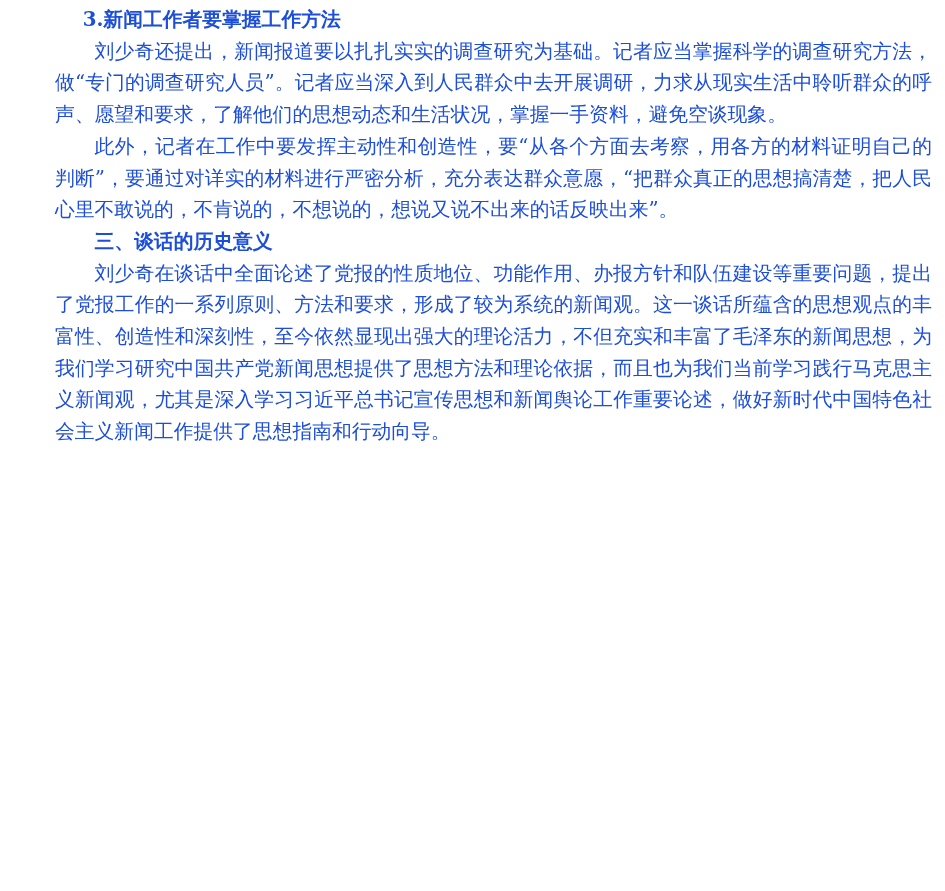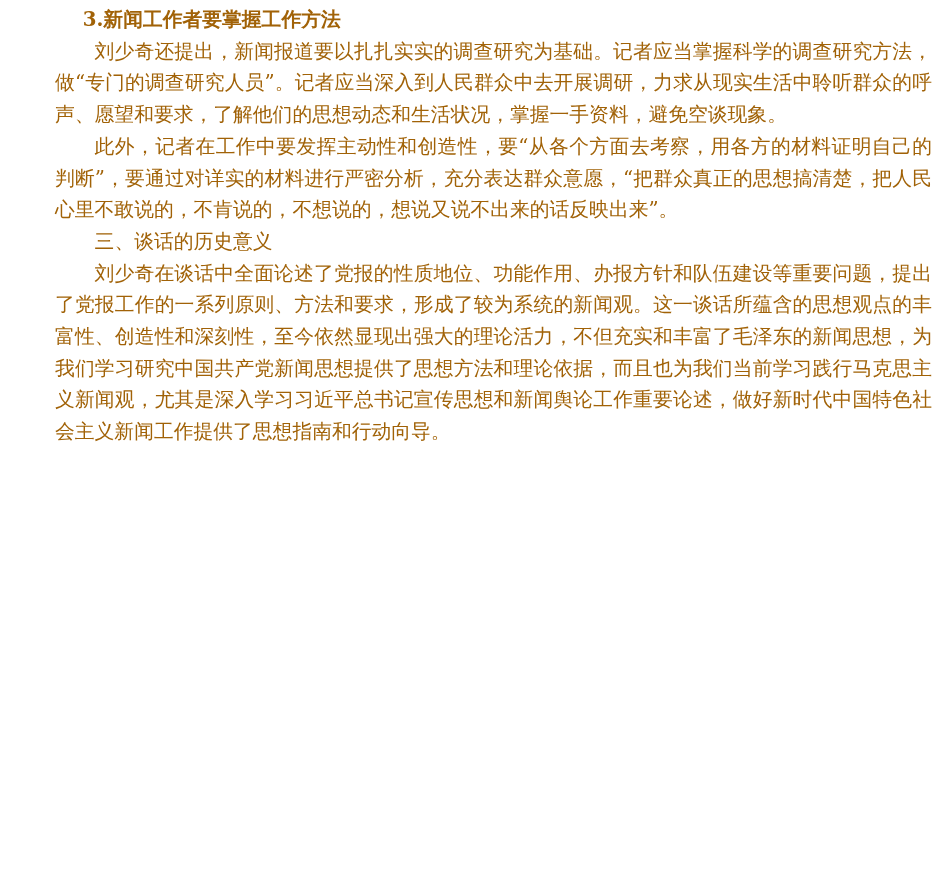--- a/index.html
+++ b/index.html
@@ -9,35 +9,35 @@
   }
   .page {
     position: relative;
     width: 945px;
     height: 891px;
     box-sizing: border-box;
     padding: 4px 13px 0 55px;
     background: #ffffff;
     overflow: hidden;
     font-family: "DejaVu Serif", "Liberation Serif", serif;
-    color: #a16207;
+    color: #1d4ed8;
     font-size: 19.8px;
     line-height: 31.7px;
   }
   .doc-block {
     margin: 0;
     padding: 0;
   }
   .doc-heading {
     font-weight: 700;
     text-indent: 1.4em;
     text-align: left;
   }
   .doc-heading-2 {
-    font-weight: 400;
+    font-weight: 700;
     text-indent: 2em;
     text-align: left;
   }
   .doc-para {
     text-align: justify;
     text-indent: 2em;
   }
 </style>
 </head>
 <body>

